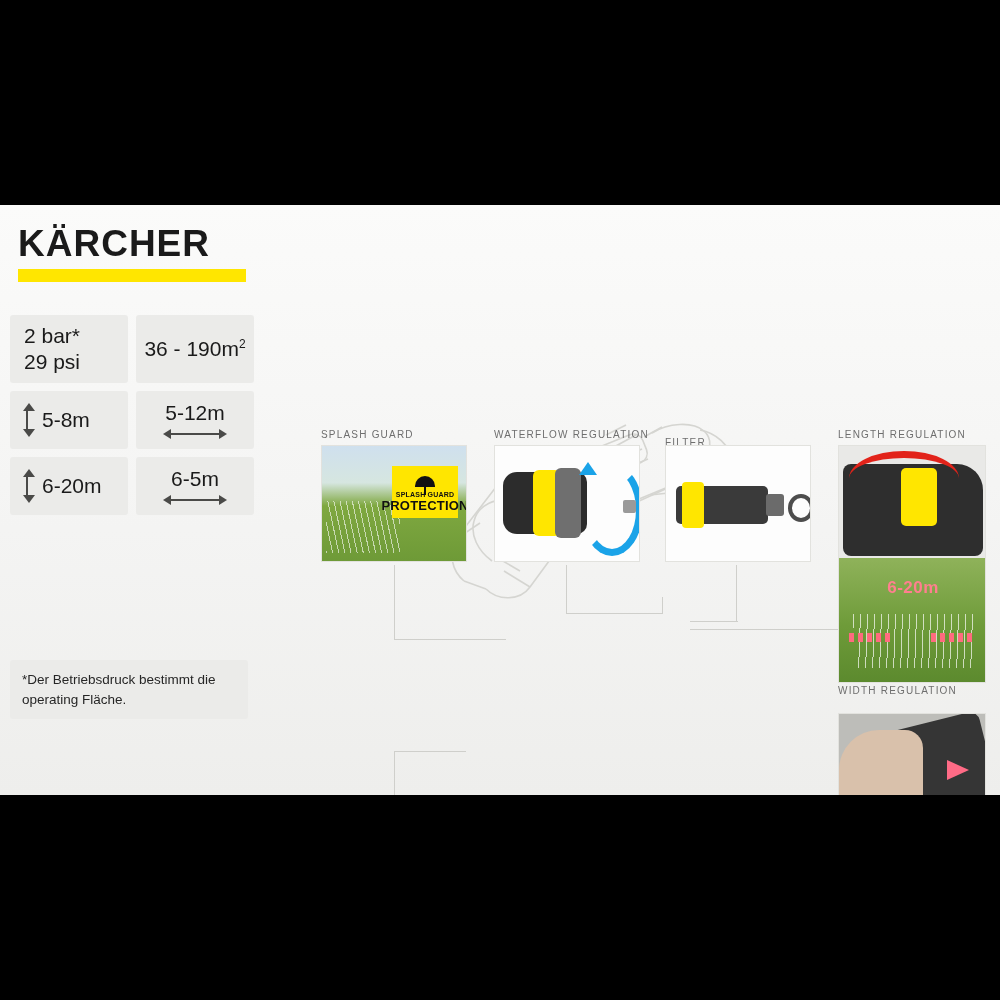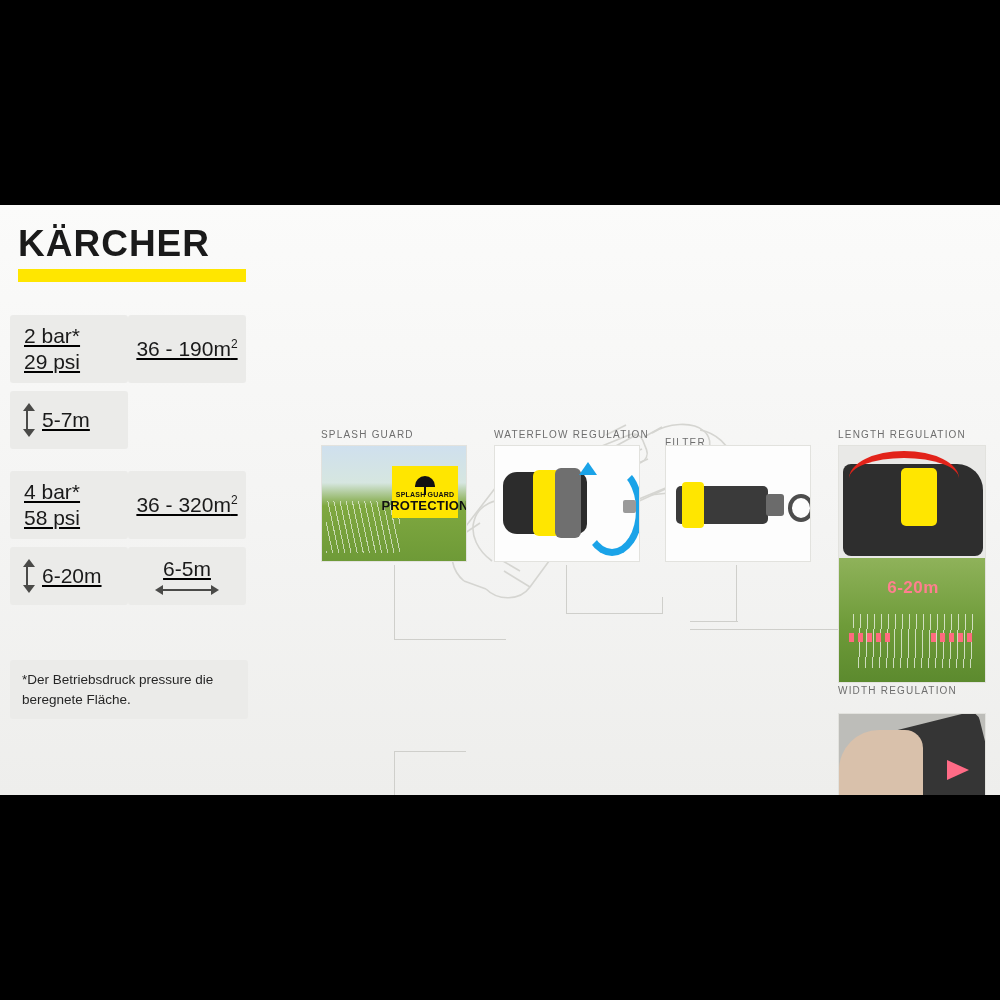--- a/index.html
+++ b/index.html
@@ -18,21 +18,21 @@
   
   #brandblock{position:absolute;left:18px;top:20px;width:228px;}
   #brand{
     font-family:"Liberation Sans",sans-serif;
     font-weight:bold;font-size:37px;letter-spacing:1px;color:#1a1a1a;
     line-height:1;
   }
   #brandbar{margin-top:7px;height:13px;background:#ffe600;width:228px;}
 
   .spec-grid{position:absolute;left:10px;top:110px;width:248px;}
-  .spec-row{display:flex;margin-bottom:8px;text-decoration:underline;}
+  .spec-row{display:flex;gap:8px;margin-bottom:8px;}
   .cell{
     background:#ebebe9;border-radius:3px;
     display:flex;align-items:center;
     box-sizing:border-box;
   }
   .cell.big{width:118px;height:68px;padding-left:14px;}
   .cell.area{width:118px;height:68px;justify-content:center;}
   .cell.rng{width:118px;height:58px;padding-left:10px;}
   .cell.rng2{width:118px;height:58px;justify-content:center;}
 
@@ -159,57 +159,52 @@
             <span>36 - 190m</span><sup>2</sup>
           </div>
         </div>
       </div>
 
       <div class="spec-row">
         <div class="cell rng">
           <div class="arrow-v">
               <span></span>
             </div>
-          <div class="rngval">5-7m</div>
-        </div>
-      </div>
-
-      <div class="spec-row" style="margin-top:22px;">
-        <div class="cell big">
-          <div class="press">
-            <div>4 bar*</div>
-            <div>58 psi</div>
-          </div>
-        </div>
-        <div class="cell area">
-          <div class="areaval">
-            <span>36 - 320m</span><sup>2</sup>
-          </div>
-        </div>
-      </div>
+          <div class="rngval">5-8m</div>
+        </div>
+        <div class="cell rng2">
+          <div class="inner">
+            <div class="rngval">5-12m</div>
+            <div class="arrow-h">
+                <span></span>
+              </div>
+          </div>
+        </div>
+      </div>
+
 
       <div class="spec-row">
         <div class="cell rng">
           <div class="arrow-v">
               <span></span>
             </div>
           <div class="rngval">6-20m</div>
         </div>
         <div class="cell rng2">
           <div class="inner">
             <div class="rngval">6-5m</div>
             <div class="arrow-h">
                 <span></span>
               </div>
           </div>
         </div>
       </div>
     </div>
 
-    <div class="note" id="note-de">*Der Betriebsdruck pressure die beregnete Fläche.</div>
+    <div class="note" id="note-de">*Der Betriebsdruck bestimmt die operating Fläche.</div>
 
     <svg id="product" viewBox="0 0 350 250">
       <g fill="none" stroke="#d5d5d1" stroke-width="1.6">
         <path d="M300 55 C316 58 330 70 332 86 C334 102 322 112 306 114 L250 120"></path>
         <path d="M252 58 C268 48 292 46 304 56 C312 63 312 76 302 84"></path>
         <path d="M244 62 L262 52"></path>
         <path d="M92 186 C78 176 70 160 74 146 C78 130 96 122 112 126 L186 146"></path>
         <path d="M186 146 L268 112 C288 104 298 92 296 78"></path>
         <path d="M64 206 C52 196 48 178 56 164 L80 148"></path>
         <path d="M56 164 L96 112 C104 100 118 96 130 100 L226 132"></path>

